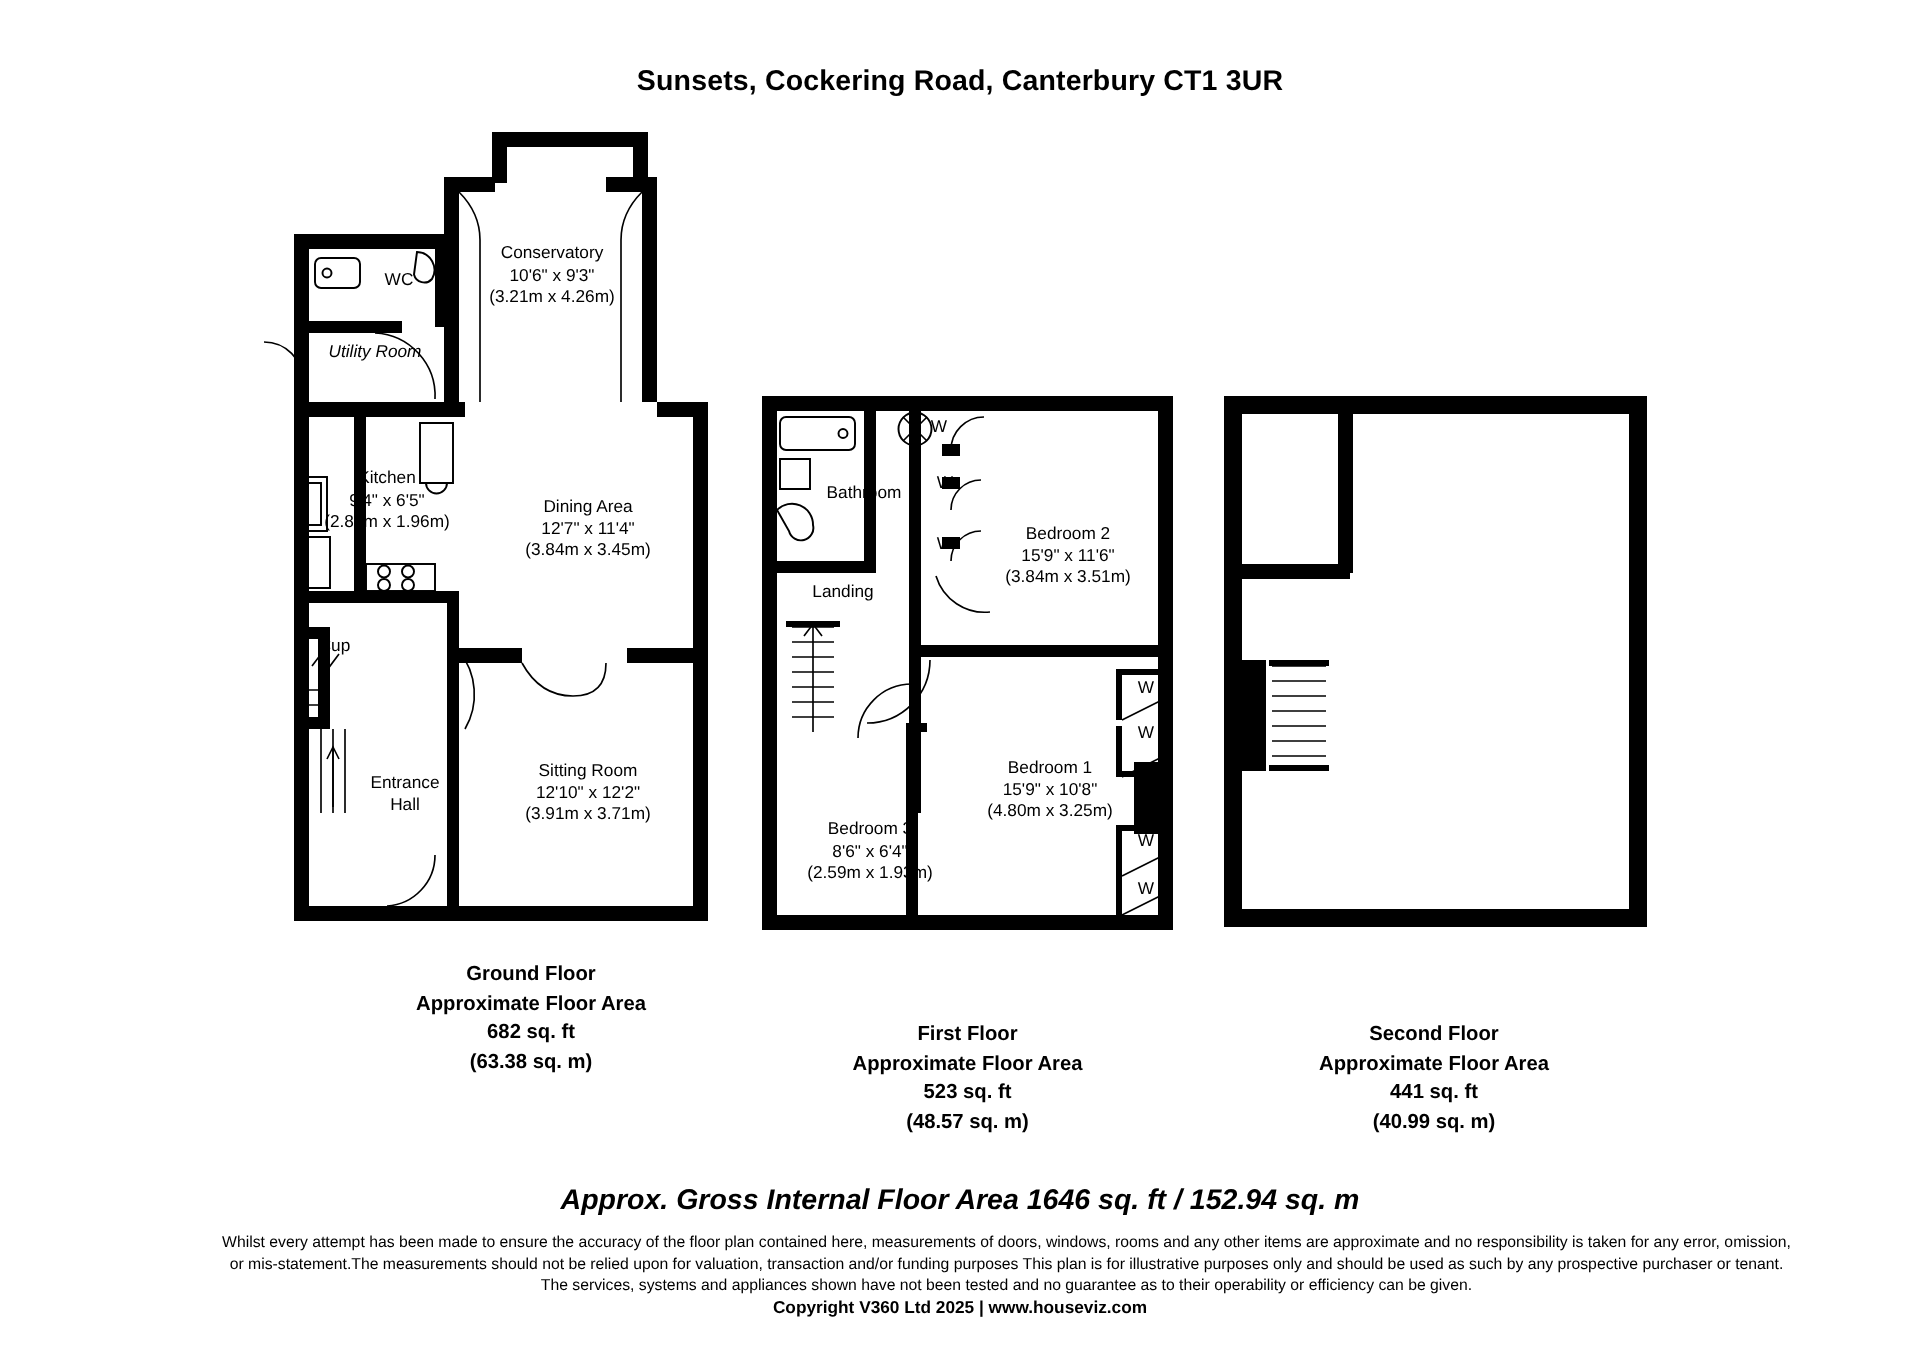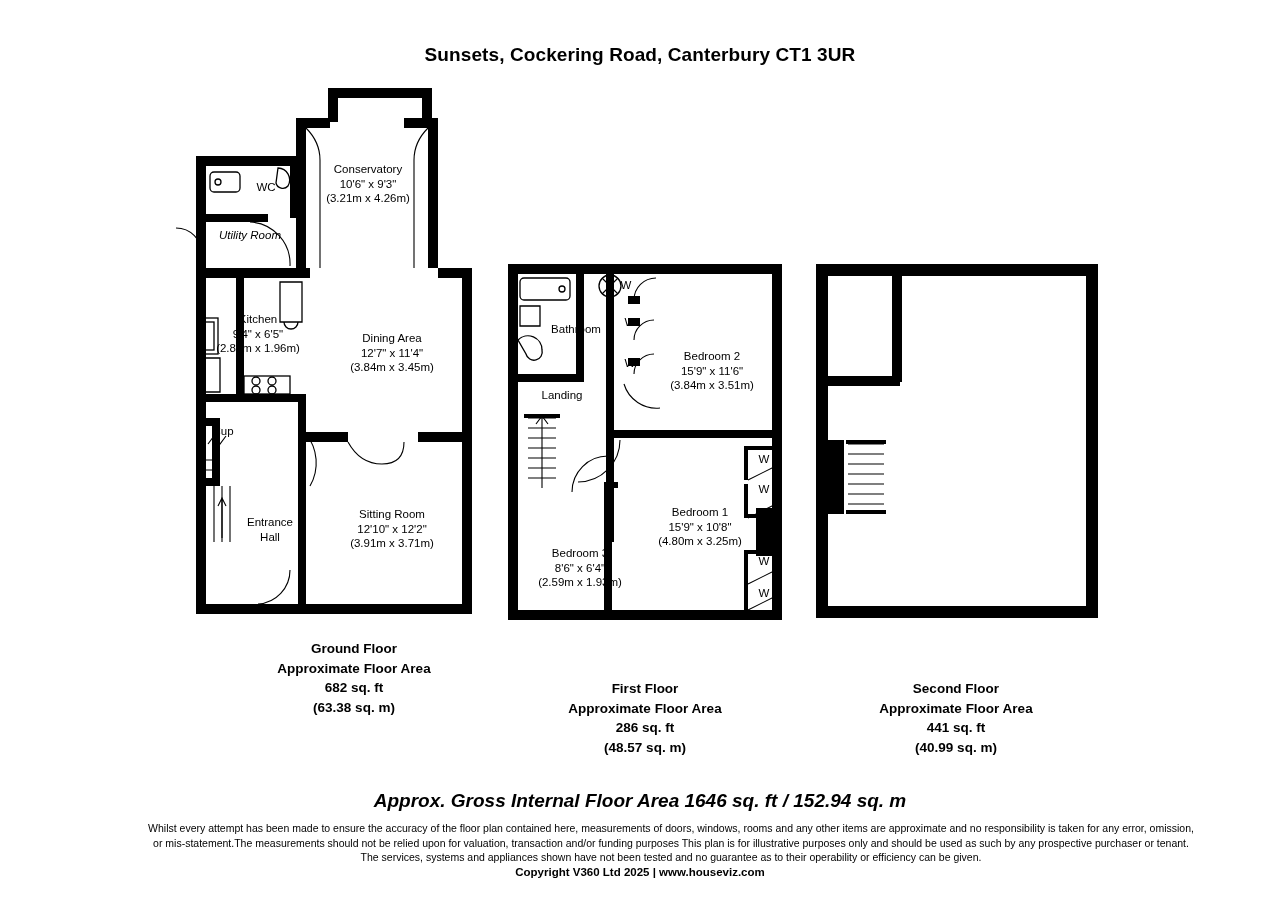--- a/index.html
+++ b/index.html
@@ -323,21 +323,21 @@
   <div class="floor-summary" style="left:204px; top:639px;">
     <div>Ground Floor</div>
     <div>Approximate Floor Area</div>
     <div>682 sq. ft</div>
     <div>(63.38 sq. m)</div>
   </div>
 
   <div class="floor-summary" style="left:495px; top:679px;">
     <div>First Floor</div>
     <div>Approximate Floor Area</div>
-    <div>286 sq. ft</div>
+    <div>523 sq. ft</div>
     <div>(48.57 sq. m)</div>
   </div>
 
   <div class="floor-summary" style="left:806px; top:679px;">
     <div>Second Floor</div>
     <div>Approximate Floor Area</div>
     <div>441 sq. ft</div>
     <div>(40.99 sq. m)</div>
   </div>
 

